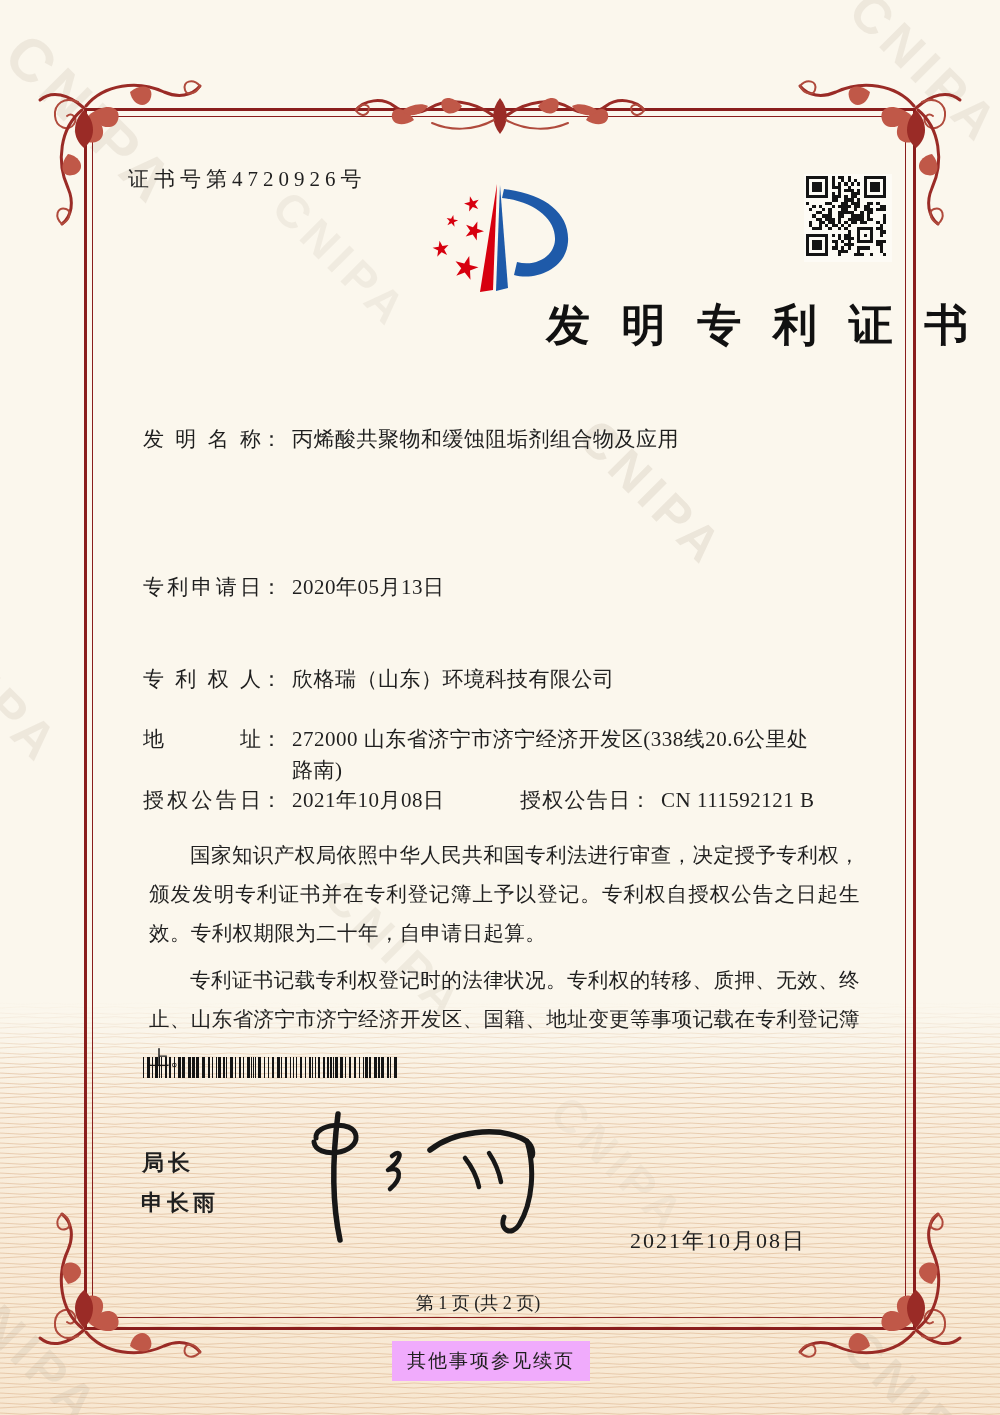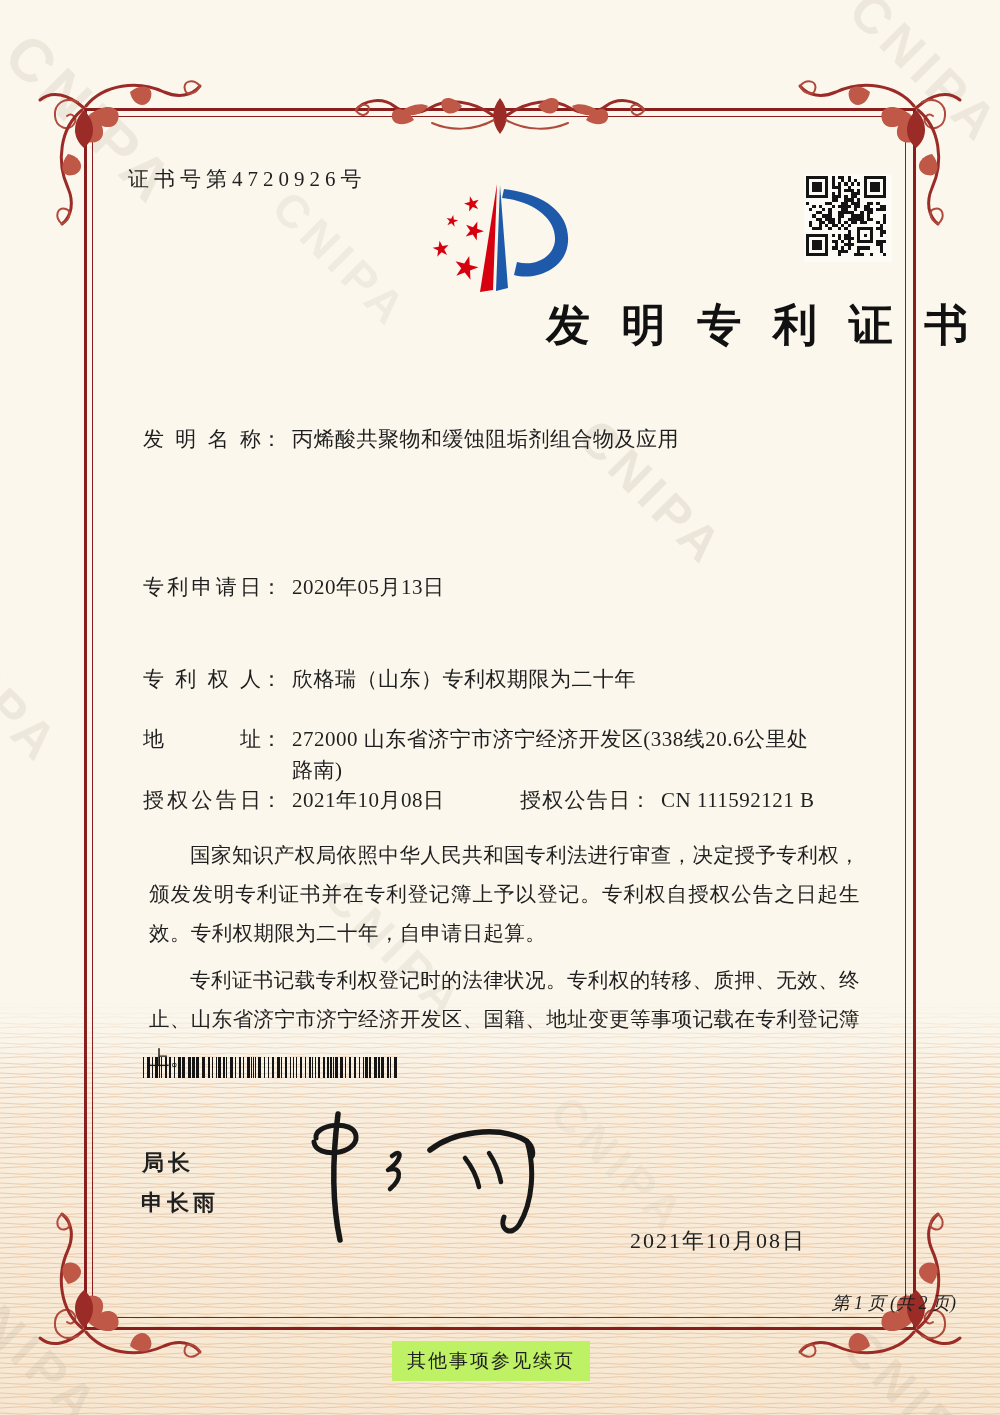--- a/index.html
+++ b/index.html
@@ -53,22 +53,22 @@
 
   .barcode{position:absolute;left:143px;top:1057px;width:258px;height:21px;}
 
   .director-title{position:absolute;left:142px;top:1148px;font-size:22px;font-weight:bold;
      font-family:"Liberation Sans","DejaVu Sans",sans-serif;letter-spacing:4px;}
   .director-name{position:absolute;left:141px;top:1188px;font-size:22px;font-weight:bold;
      font-family:"Liberation Sans","DejaVu Sans",sans-serif;letter-spacing:4px;}
   .signature{position:absolute;left:280px;top:1098px;}
 
   .issue-date{position:absolute;left:630px;top:1226px;font-size:22px;letter-spacing:2px;}
-  .page-info{position:absolute;left:0;top:1291px;width:956px;text-align:right;font-size:18px;font-style:italic;}
-  .continuation{position:absolute;left:392px;top:1341px;background:#bef264;
+  .page-info{position:absolute;left:0;top:1291px;width:956px;text-align:center;font-size:18px;}
+  .continuation{position:absolute;left:392px;top:1341px;background:#f0abfc;
      padding:7px 15px;font-size:19px;letter-spacing:2px;}
 </style>
 </head>
 <body>
 
 <svg width="0" height="0" style="position:absolute">
   <defs>
     <path id="star" d="M0,-10 L2.245,-3.09 L9.511,-3.09 L3.633,1.18 L5.878,8.09 L0,3.82 L-5.878,8.09 L-3.633,1.18 L-9.511,-3.09 L-2.245,-3.09 Z" fill="#d7000f"></path>
     <g id="cornerFlourish">
       <path class="orn-d" d="M50,50 C34,36 18,32 6,42"></path>
@@ -361,21 +361,21 @@
 
   <h1 class="title">发明专利证书</h1>
 
   <div class="row" style="top:424px">
     <span class="flabel">发明名称</span><span class="fcolon">：</span><span class="fvalue">丙烯酸共聚物和缓蚀阻垢剂组合物及应用</span>
   </div>
   <div class="row" style="top:572px">
     <span class="flabel">专利申请日</span><span class="fcolon">：</span><span class="fvalue">2020年05月13日</span>
   </div>
   <div class="row" style="top:664px">
-    <span class="flabel">专利权人</span><span class="fcolon">：</span><span class="fvalue">欣格瑞（山东）专利权期限为二十年</span>
+    <span class="flabel">专利权人</span><span class="fcolon">：</span><span class="fvalue">欣格瑞（山东）环境科技有限公司</span>
   </div>
   <div class="row" style="top:724px">
     <span class="flabel">地址</span><span class="fcolon">：</span><span class="fvalue addr">272000 山东省济宁市济宁经济开发区(338线20.6公里处路南)</span>
   </div>
   <div class="row" style="top:785px">
     <span class="flabel">授权公告日</span><span class="fcolon">：</span><span class="fvalue">2021年10月08日</span>
     <span class="grant2">
       <span class="flabel">授权公告日</span><span class="fcolon">：</span><span class="fvalue">CN 111592121 B</span>
     </span>
   </div>

